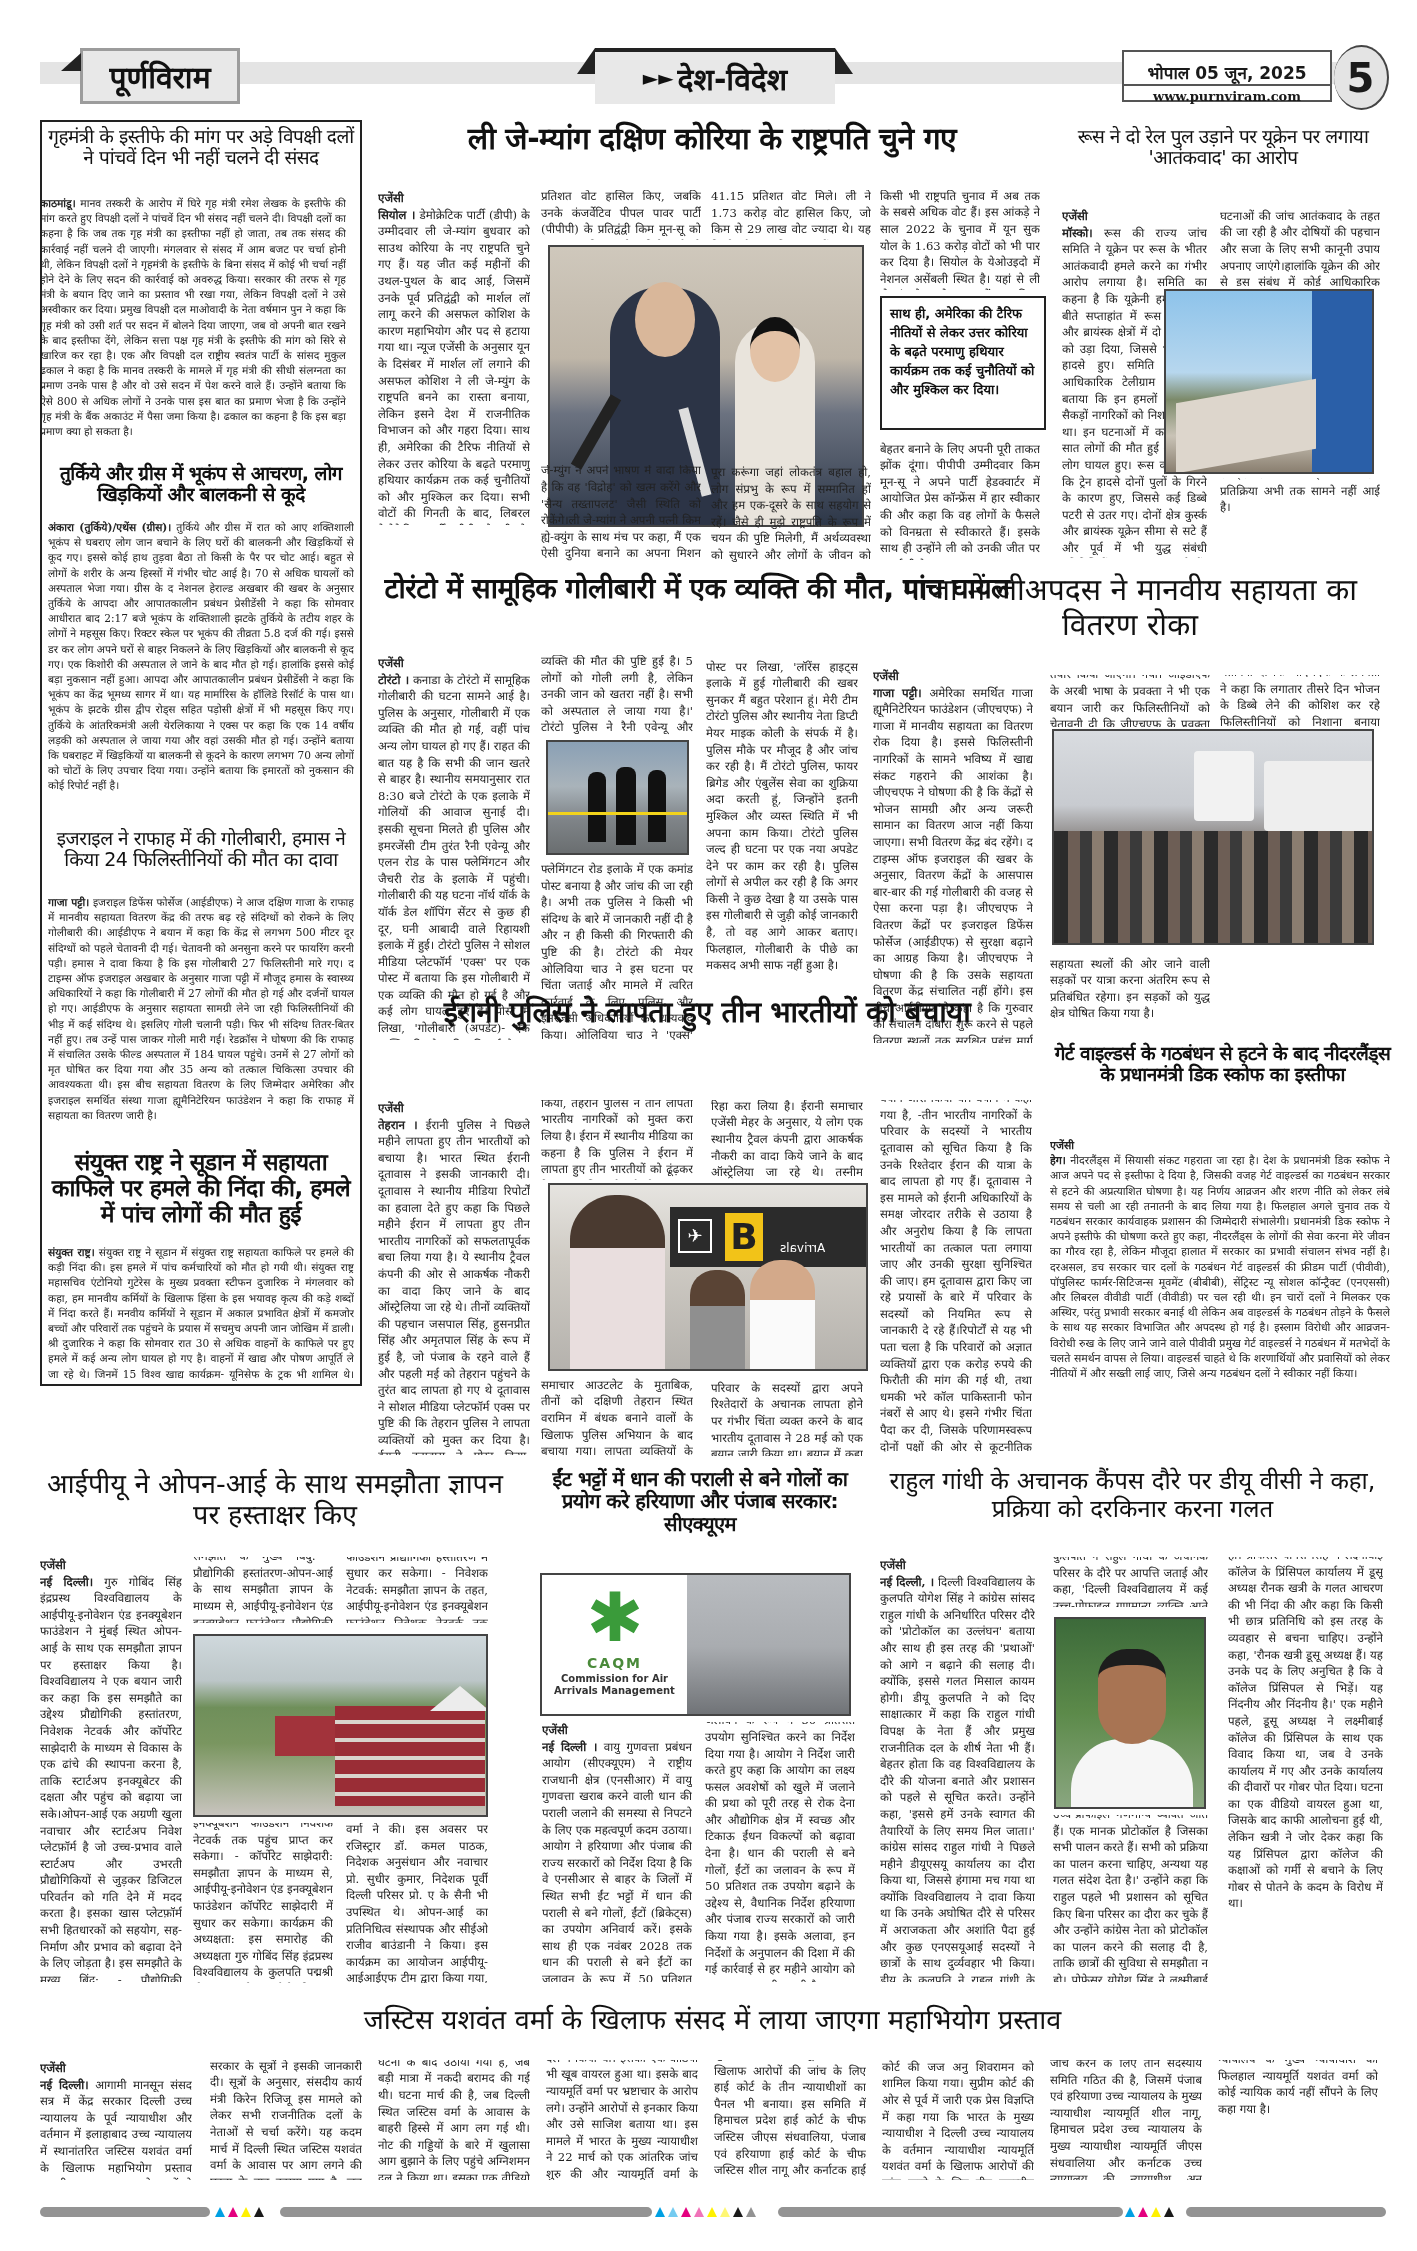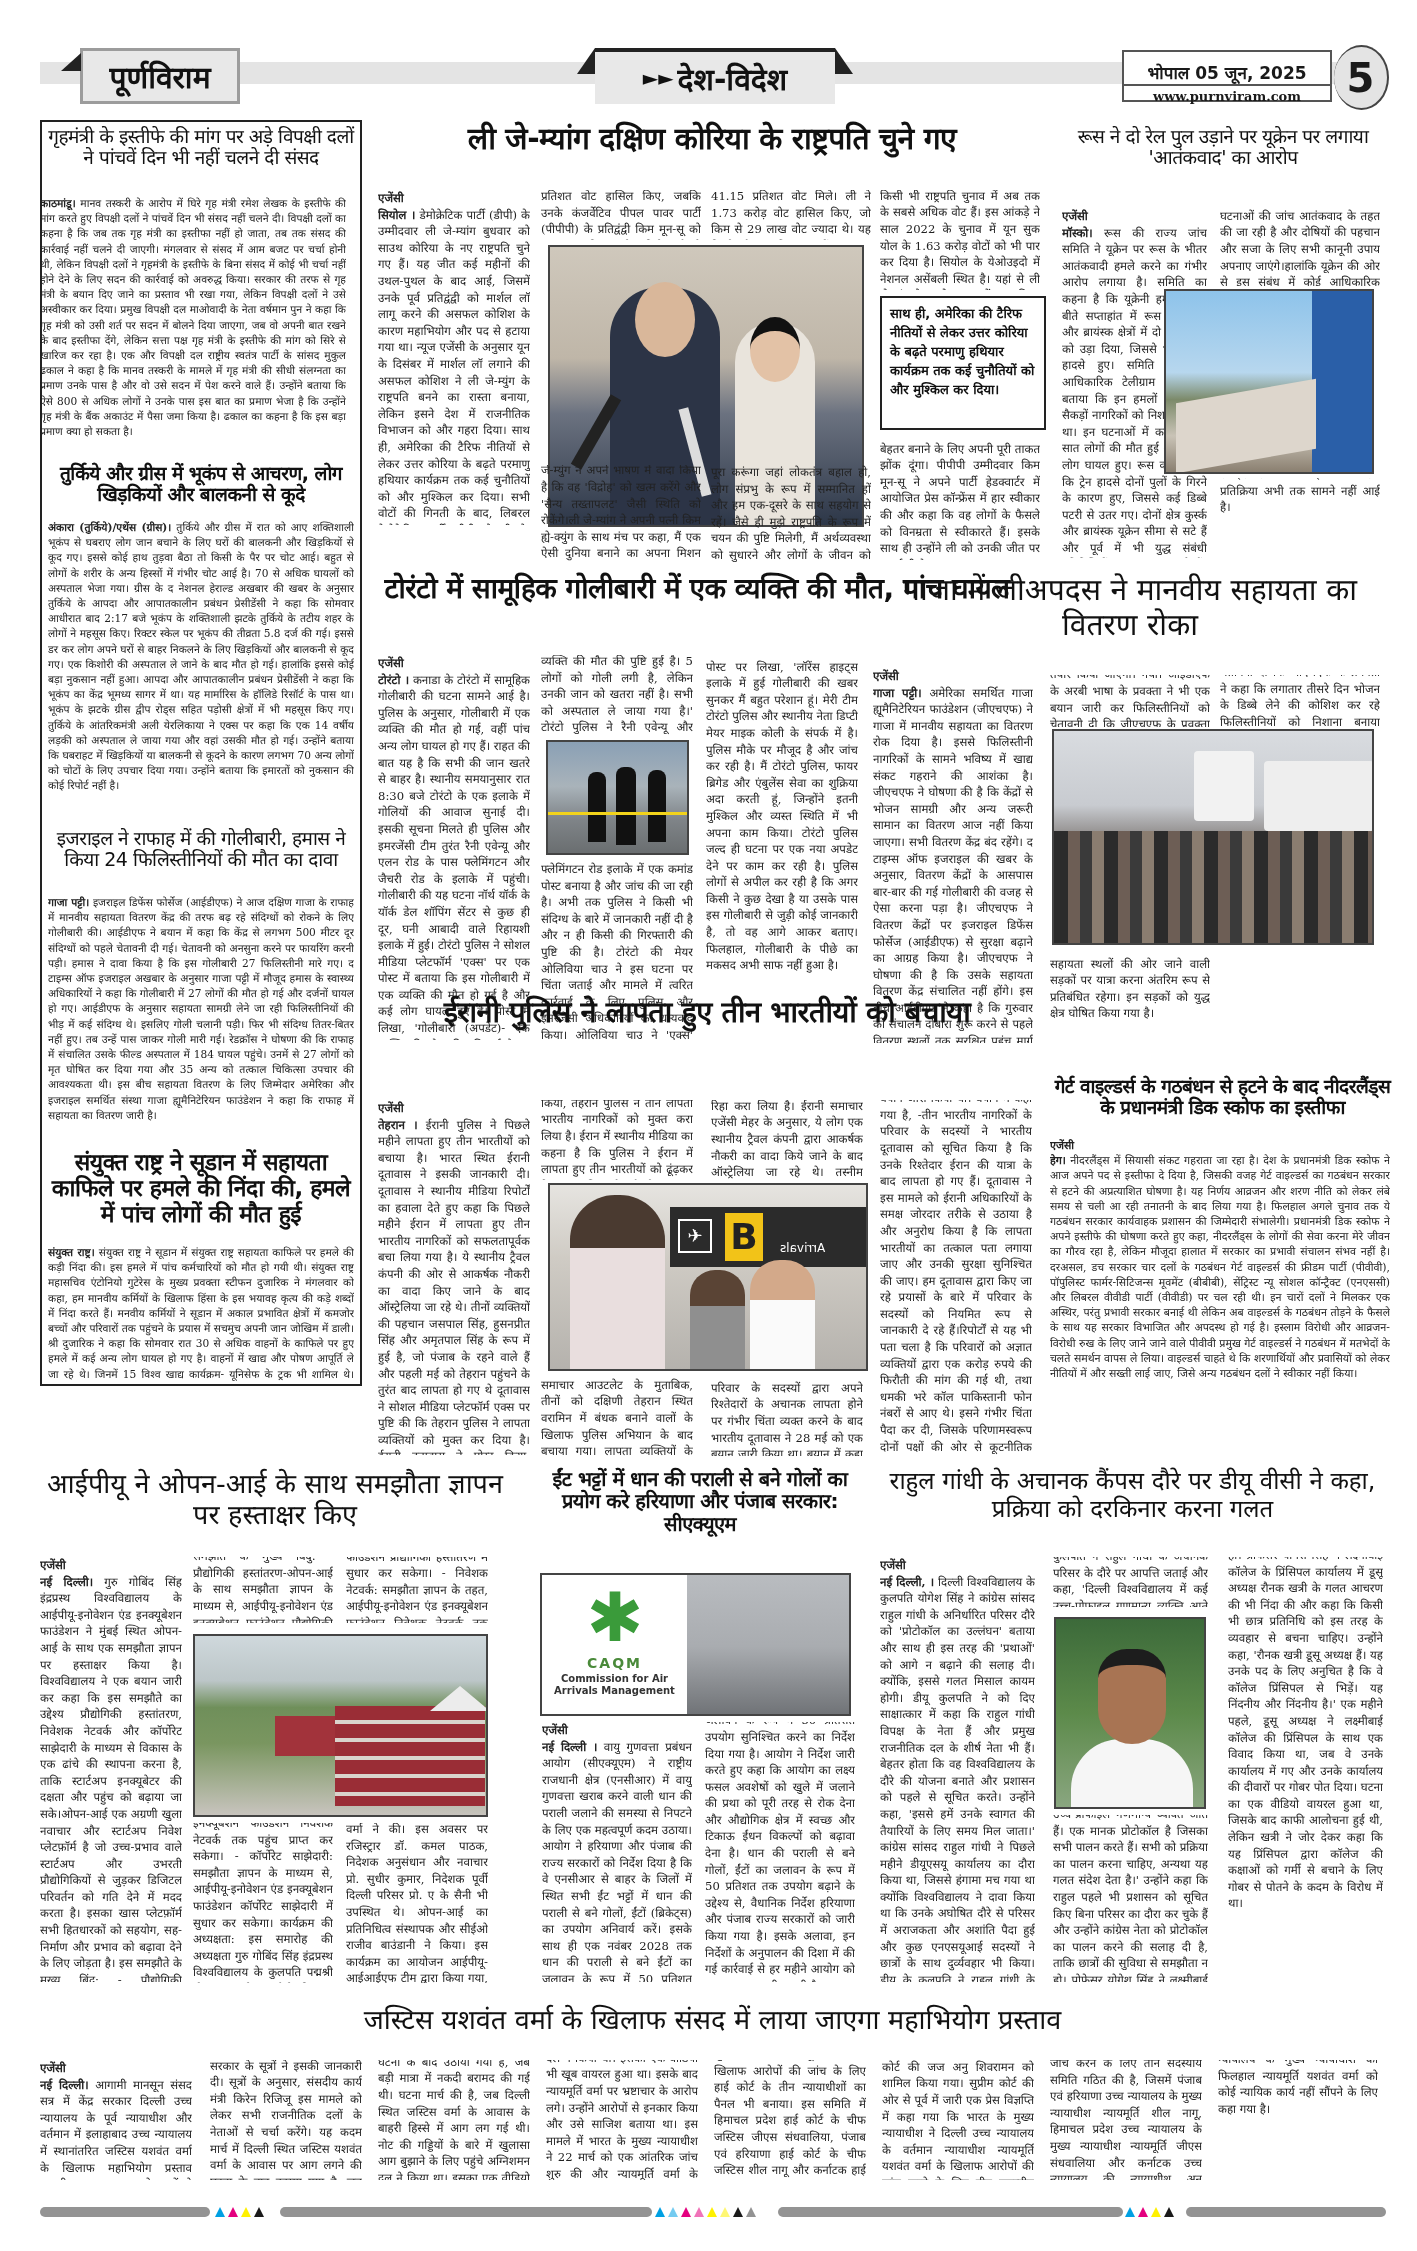--- a/index.html
+++ b/index.html
@@ -183,21 +183,21 @@
 <div class="col txt" style="left:541px;top:1376px;width:152px;height:80px">
     <span style="display: block; margin-top: -497px;">ईरानी पुलिस ने पिछले महीने लापता हुए तीन भारतीयों को बचाया है। भारत स्थित ईरानी दूतावास ने इसकी जानकारी दी। दूतावास ने स्थानीय मीडिया रिपोर्टों का हवाला देते हुए कहा कि पिछले महीने ईरान में लापता हुए तीन भारतीय नागरिकों को सफलतापूर्वक बचा लिया गया है। ये स्थानीय ट्रैवल कंपनी की ओर से आकर्षक नौकरी का वादा किए जाने के बाद ऑस्ट्रेलिया जा रहे थे। तीनों व्यक्तियों की पहचान जसपाल सिंह, हुसनप्रीत सिंह और अमृतपाल सिंह के रूप में हुई है, जो पंजाब के रहने वाले हैं और पहली मई को तेहरान पहुंचने के तुरंत बाद लापता हो गए थे दूतावास ने सोशल मीडिया प्लेटफॉर्म एक्स पर पुष्टि की कि तेहरान पुलिस ने लापता व्यक्तियों को मुक्त कर दिया है। ईरानी दूतावास ने पोस्ट किया, तेहरान पुलिस ने तीन लापता भारतीय नागरिकों को मुक्त करा लिया है। ईरान में स्थानीय मीडिया का कहना है कि पुलिस ने ईरान में लापता हुए तीन भारतीयों को ढूंढ़कर रिहा करा लिया है। ईरानी समाचार एजेंसी मेहर के अनुसार, ये लोग एक स्थानीय ट्रैवल कंपनी द्वारा आकर्षक नौकरी का वादा किये जाने के बाद ऑस्ट्रेलिया जा रहे थे। तस्नीम समाचार आउटलेट के मुताबिक, तीनों को दक्षिणी तेहरान स्थित वरामिन में बंधक बनाने वालों के खिलाफ पुलिस अभियान के बाद बचाया गया। लापता व्यक्तियों के परिवार के सदस्यों द्वारा अपने रिश्तेदारों के अचानक लापता होने पर गंभीर चिंता व्यक्त करने के बाद भारतीय दूतावास ने 28 मई को एक बयान जारी किया था। बयान में कहा गया है, -तीन भारतीय नागरिकों के परिवार के सदस्यों ने भारतीय दूतावास को सूचित किया है कि उनके रिश्तेदार ईरान की यात्रा के बाद लापता हो गए हैं। दूतावास ने इस मामले को ईरानी अधिकारियों के समक्ष जोरदार तरीके से उठाया है और अनुरोध किया है कि लापता भारतीयों का तत्काल पता लगाया जाए और उनकी सुरक्षा सुनिश्चित की जाए। हम दूतावास द्वारा किए जा रहे प्रयासों के बारे में परिवार के सदस्यों को नियमित रूप से जानकारी दे रहे हैं।रिपोर्टों से यह भी पता चला है कि परिवारों को अज्ञात व्यक्तियों द्वारा एक करोड़ रुपये की फिरौती की मांग की गई थी, तथा धमकी भरे कॉल पाकिस्तानी फोन नंबरों से आए थे। इसने गंभीर चिंता पैदा कर दी, जिसके परिणामस्वरूप दोनों पक्षों की ओर से कूटनीतिक बातचीत तेज हुई।</span>
   </div>
 <div class="col txt" style="left:711px;top:1376px;width:152px;height:80px">
     <span style="display: block; margin-top: -577px;">ईरानी पुलिस ने पिछले महीने लापता हुए तीन भारतीयों को बचाया है। भारत स्थित ईरानी दूतावास ने इसकी जानकारी दी। दूतावास ने स्थानीय मीडिया रिपोर्टों का हवाला देते हुए कहा कि पिछले महीने ईरान में लापता हुए तीन भारतीय नागरिकों को सफलतापूर्वक बचा लिया गया है। ये स्थानीय ट्रैवल कंपनी की ओर से आकर्षक नौकरी का वादा किए जाने के बाद ऑस्ट्रेलिया जा रहे थे। तीनों व्यक्तियों की पहचान जसपाल सिंह, हुसनप्रीत सिंह और अमृतपाल सिंह के रूप में हुई है, जो पंजाब के रहने वाले हैं और पहली मई को तेहरान पहुंचने के तुरंत बाद लापता हो गए थे दूतावास ने सोशल मीडिया प्लेटफॉर्म एक्स पर पुष्टि की कि तेहरान पुलिस ने लापता व्यक्तियों को मुक्त कर दिया है। ईरानी दूतावास ने पोस्ट किया, तेहरान पुलिस ने तीन लापता भारतीय नागरिकों को मुक्त करा लिया है। ईरान में स्थानीय मीडिया का कहना है कि पुलिस ने ईरान में लापता हुए तीन भारतीयों को ढूंढ़कर रिहा करा लिया है। ईरानी समाचार एजेंसी मेहर के अनुसार, ये लोग एक स्थानीय ट्रैवल कंपनी द्वारा आकर्षक नौकरी का वादा किये जाने के बाद ऑस्ट्रेलिया जा रहे थे। तस्नीम समाचार आउटलेट के मुताबिक, तीनों को दक्षिणी तेहरान स्थित वरामिन में बंधक बनाने वालों के खिलाफ पुलिस अभियान के बाद बचाया गया। लापता व्यक्तियों के परिवार के सदस्यों द्वारा अपने रिश्तेदारों के अचानक लापता होने पर गंभीर चिंता व्यक्त करने के बाद भारतीय दूतावास ने 28 मई को एक बयान जारी किया था। बयान में कहा गया है, -तीन भारतीय नागरिकों के परिवार के सदस्यों ने भारतीय दूतावास को सूचित किया है कि उनके रिश्तेदार ईरान की यात्रा के बाद लापता हो गए हैं। दूतावास ने इस मामले को ईरानी अधिकारियों के समक्ष जोरदार तरीके से उठाया है और अनुरोध किया है कि लापता भारतीयों का तत्काल पता लगाया जाए और उनकी सुरक्षा सुनिश्चित की जाए। हम दूतावास द्वारा किए जा रहे प्रयासों के बारे में परिवार के सदस्यों को नियमित रूप से जानकारी दे रहे हैं।रिपोर्टों से यह भी पता चला है कि परिवारों को अज्ञात व्यक्तियों द्वारा एक करोड़ रुपये की फिरौती की मांग की गई थी, तथा धमकी भरे कॉल पाकिस्तानी फोन नंबरों से आए थे। इसने गंभीर चिंता पैदा कर दी, जिसके परिणामस्वरूप दोनों पक्षों की ओर से कूटनीतिक बातचीत तेज हुई।</span>
   </div>
 <div class="col txt" style="left:880px;top:1100px;width:152px;height:355px">
     <span style="display: block; margin-top: -657px;">ईरानी पुलिस ने पिछले महीने लापता हुए तीन भारतीयों को बचाया है। भारत स्थित ईरानी दूतावास ने इसकी जानकारी दी। दूतावास ने स्थानीय मीडिया रिपोर्टों का हवाला देते हुए कहा कि पिछले महीने ईरान में लापता हुए तीन भारतीय नागरिकों को सफलतापूर्वक बचा लिया गया है। ये स्थानीय ट्रैवल कंपनी की ओर से आकर्षक नौकरी का वादा किए जाने के बाद ऑस्ट्रेलिया जा रहे थे। तीनों व्यक्तियों की पहचान जसपाल सिंह, हुसनप्रीत सिंह और अमृतपाल सिंह के रूप में हुई है, जो पंजाब के रहने वाले हैं और पहली मई को तेहरान पहुंचने के तुरंत बाद लापता हो गए थे दूतावास ने सोशल मीडिया प्लेटफॉर्म एक्स पर पुष्टि की कि तेहरान पुलिस ने लापता व्यक्तियों को मुक्त कर दिया है। ईरानी दूतावास ने पोस्ट किया, तेहरान पुलिस ने तीन लापता भारतीय नागरिकों को मुक्त करा लिया है। ईरान में स्थानीय मीडिया का कहना है कि पुलिस ने ईरान में लापता हुए तीन भारतीयों को ढूंढ़कर रिहा करा लिया है। ईरानी समाचार एजेंसी मेहर के अनुसार, ये लोग एक स्थानीय ट्रैवल कंपनी द्वारा आकर्षक नौकरी का वादा किये जाने के बाद ऑस्ट्रेलिया जा रहे थे। तस्नीम समाचार आउटलेट के मुताबिक, तीनों को दक्षिणी तेहरान स्थित वरामिन में बंधक बनाने वालों के खिलाफ पुलिस अभियान के बाद बचाया गया। लापता व्यक्तियों के परिवार के सदस्यों द्वारा अपने रिश्तेदारों के अचानक लापता होने पर गंभीर चिंता व्यक्त करने के बाद भारतीय दूतावास ने 28 मई को एक बयान जारी किया था। बयान में कहा गया है, -तीन भारतीय नागरिकों के परिवार के सदस्यों ने भारतीय दूतावास को सूचित किया है कि उनके रिश्तेदार ईरान की यात्रा के बाद लापता हो गए हैं। दूतावास ने इस मामले को ईरानी अधिकारियों के समक्ष जोरदार तरीके से उठाया है और अनुरोध किया है कि लापता भारतीयों का तत्काल पता लगाया जाए और उनकी सुरक्षा सुनिश्चित की जाए। हम दूतावास द्वारा किए जा रहे प्रयासों के बारे में परिवार के सदस्यों को नियमित रूप से जानकारी दे रहे हैं।रिपोर्टों से यह भी पता चला है कि परिवारों को अज्ञात व्यक्तियों द्वारा एक करोड़ रुपये की फिरौती की मांग की गई थी, तथा धमकी भरे कॉल पाकिस्तानी फोन नंबरों से आए थे। इसने गंभीर चिंता पैदा कर दी, जिसके परिणामस्वरूप दोनों पक्षों की ओर से कूटनीतिक बातचीत तेज हुई।</span>
   </div>
 
-<div class="abs h" style="left:1050px;top:1076px;width:345px;font-size:19px">गेर्ट वाइल्डर्स के गठबंधन से हटने के बाद नीदरलैंड्स के प्रधानमंत्री डिक स्कोफ का इस्तीफा</div>
+<div class="abs h" style="left:1050px;top:1043px;width:345px;font-size:19px">गेर्ट वाइल्डर्स के गठबंधन से हटने के बाद नीदरलैंड्स के प्रधानमंत्री डिक स्कोफ का इस्तीफा</div>
 <div class="col txt" style="left:1050px;top:1138px;width:340px;height:310px;font-size:10.8px;line-height:15.2px">
   <span class="byline">एजेंसी</span>
   <b>हेग।</b> <span>नीदरलैंड्स में सियासी संकट गहराता जा रहा है। देश के प्रधानमंत्री डिक स्कोफ ने आज अपने पद से इस्तीफा दे दिया है, जिसकी वजह गेर्ट वाइल्डर्स का गठबंधन सरकार से हटने की अप्रत्याशित घोषणा है। यह निर्णय आव्रजन और शरण नीति को लेकर लंबे समय से चली आ रही तनातनी के बाद लिया गया है। फिलहाल अगले चुनाव तक ये गठबंधन सरकार कार्यवाहक प्रशासन की जिम्मेदारी संभालेगी। प्रधानमंत्री डिक स्कोफ ने अपने इस्तीफे की घोषणा करते हुए कहा, नीदरलैंड्स के लोगों की सेवा करना मेरे जीवन का गौरव रहा है, लेकिन मौजूदा हालात में सरकार का प्रभावी संचालन संभव नहीं है। दरअसल, डच सरकार चार दलों के गठबंधन गेर्ट वाइल्डर्स की फ्रीडम पार्टी (पीवीवी), पॉपुलिस्ट फार्मर-सिटिजन्स मूवमेंट (बीबीबी), सेंट्रिस्ट न्यू सोशल कॉन्ट्रैक्ट (एनएससी) और लिबरल वीवीडी पार्टी (वीवीडी) पर चल रही थी। इन चारों दलों ने मिलकर एक अस्थिर, परंतु प्रभावी सरकार बनाई थी लेकिन अब वाइल्डर्स के गठबंधन तोड़ने के फैसले के साथ यह सरकार विभाजित और अपदस्थ हो गई है। इस्लाम विरोधी और आव्रजन-विरोधी रुख के लिए जाने जाने वाले पीवीवी प्रमुख गेर्ट वाइल्डर्स ने गठबंधन में मतभेदों के चलते समर्थन वापस ले लिया। वाइल्डर्स चाहते थे कि शरणार्थियों और प्रवासियों को लेकर नीतियों में और सख्ती लाई जाए, जिसे अन्य गठबंधन दलों ने स्वीकार नहीं किया।</span>
 </div>
 
 <div class="abs hl" style="left:40px;top:1468px;width:470px;font-size:27px">आईपीयू ने ओपन-आई के साथ समझौता ज्ञापन पर हस्ताक्षर किए</div>
 <div class="col txt" style="left:40px;top:1557px;width:142px;height:425px">
   <span class="byline">एजेंसी</span>
   <b>नई दिल्ली।</b> <span>गुरु गोबिंद सिंह इंद्रप्रस्थ विश्वविद्यालय के आईपीयू-इनोवेशन एंड इनक्यूबेशन फाउंडेशन ने मुंबई स्थित ओपन-आई के साथ एक समझौता ज्ञापन पर हस्ताक्षर किया है। विश्वविद्यालय ने एक बयान जारी कर कहा कि इस समझौते का उद्देश्य प्रौद्योगिकी हस्तांतरण, निवेशक नेटवर्क और कॉर्पोरेट साझेदारी के माध्यम से विकास के एक ढांचे की स्थापना करना है, ताकि स्टार्टअप इनक्यूबेटर की दक्षता और पहुंच को बढ़ाया जा सके।ओपन-आई एक अग्रणी खुला नवाचार और स्टार्टअप निवेश प्लेटफ़ॉर्म है जो उच्च-प्रभाव वाले स्टार्टअप और उभरती प्रौद्योगिकियों से जुड़कर डिजिटल परिवर्तन को गति देने में मदद करता है। इसका खास प्लेटफ़ॉर्म सभी हितधारकों को सहयोग, सह-निर्माण और प्रभाव को बढ़ावा देने के लिए जोड़ता है। इस समझौते के मुख्य बिंदु: - प्रौद्योगिकी हस्तांतरण-ओपन-आई के साथ समझौता ज्ञापन के माध्यम से, आईपीयू-इनोवेशन एंड इनक्यूबेशन फाउंडेशन प्रौद्योगिकी हस्तांतरण में सुधार कर सकेगा। - निवेशक नेटवर्क: समझौता ज्ञापन के तहत, आईपीयू-इनोवेशन एंड इनक्यूबेशन फाउंडेशन निवेशक नेटवर्क तक पहुंच प्राप्त कर सकेगा। - कॉर्पोरेट साझेदारी: समझौता ज्ञापन के माध्यम से, आईपीयू-इनोवेशन एंड इनक्यूबेशन फाउंडेशन कॉर्पोरेट साझेदारी में सुधार कर सकेगा। कार्यक्रम की अध्यक्षता: इस समारोह की अध्यक्षता गुरु गोबिंद सिंह इंद्रप्रस्थ विश्वविद्यालय के कुलपति पद्मश्री प्रो. (डॉ.) महेश वर्मा ने की। इस अवसर पर रजिस्ट्रार डॉ. कमल पाठक, निदेशक अनुसंधान और नवाचार प्रो. सुधीर कुमार, निदेशक पूर्वी दिल्ली परिसर प्रो. ए के सैनी भी उपस्थित थे। ओपन-आई का प्रतिनिधित्व संस्थापक और सीईओ राजीव बाउंडानी ने किया। इस कार्यक्रम का आयोजन आईपीयू-आईआईएफ टीम द्वारा किया गया, जिसमें निदेशक आईपीयू-आईआईएफ प्रो. अजय सिंघोली शामिल थे।</span>
 </div>

